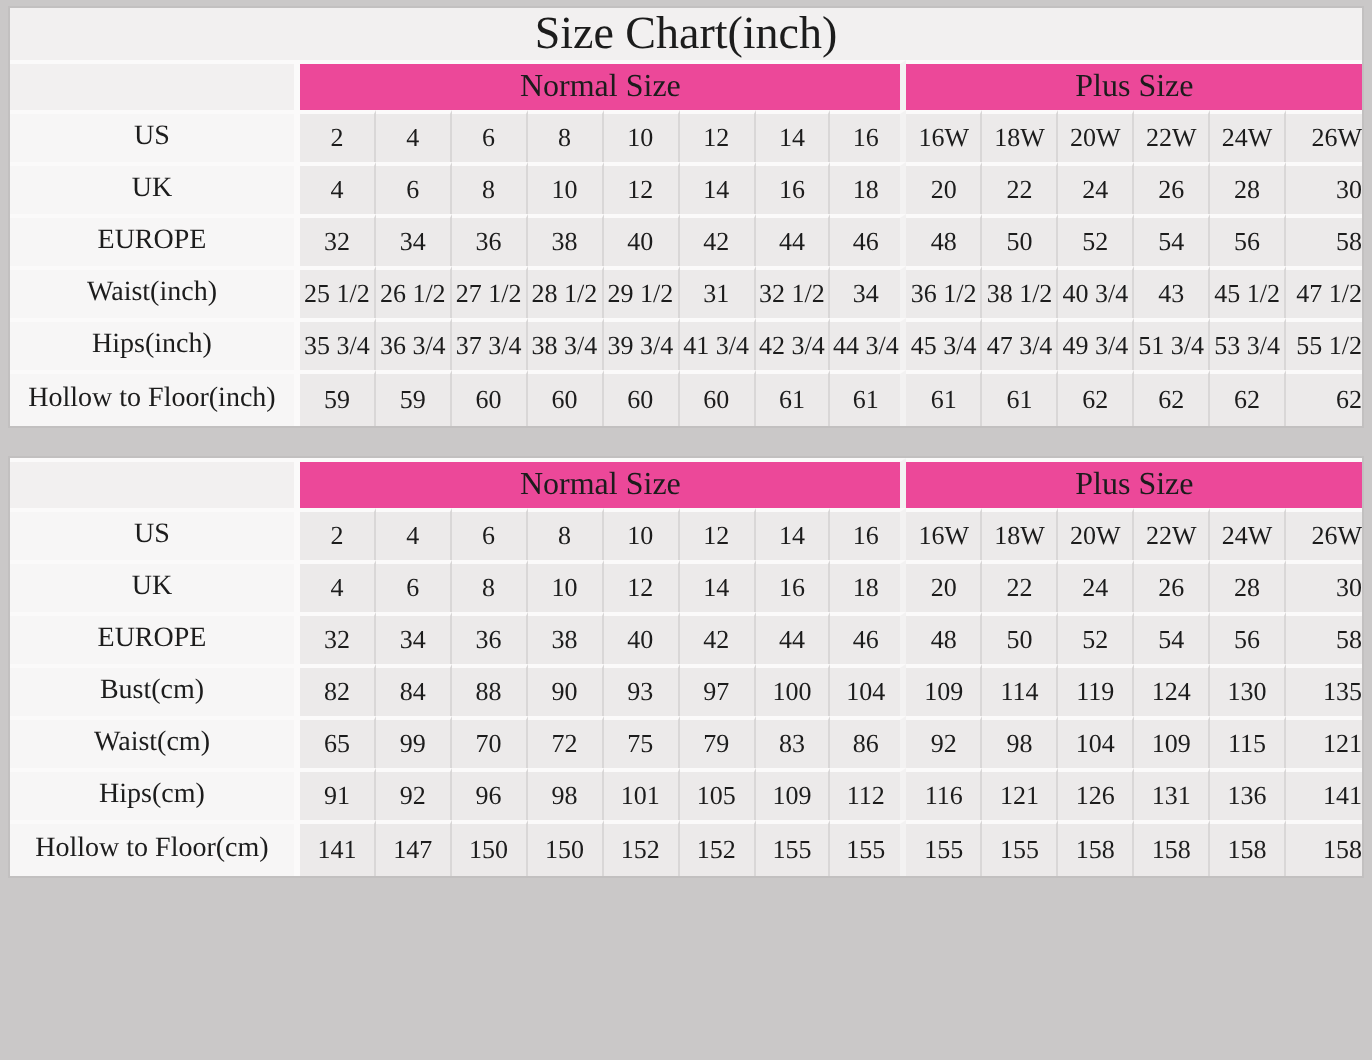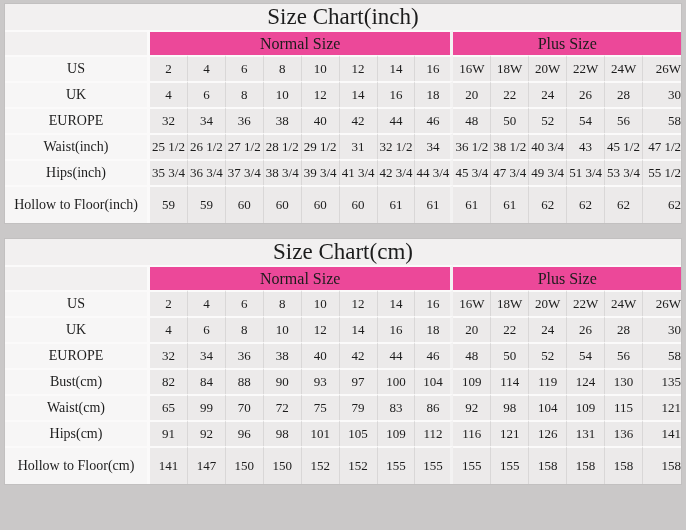--- a/index.html
+++ b/index.html
@@ -61,21 +61,21 @@
   }
   td.val-cell {
     font-size: 13px;
     background: #eceaea;
     border-top: 2px solid #fbfafa;
     border-right: 1px solid #d9d7d7;
   }
   td.val-cell:last-child { border-right: none; text-align: right; }
   td.normal-end { border-right: 3px solid #f3f2f2; }
   tr.data-row { height: 26px; }
-  tr.tall-row { height: 38px; }
+  tr.tall-row { height: 28px; }
 </style>
 </head>
 <body>
 
 <table class="chart-table first">
   <colgroup>
     <col style="width:145px">
     <col>
       <col>
       <col>
@@ -218,23 +218,20 @@
       <col>
     <col>
       <col>
       <col>
       <col>
       <col>
       <col>
   </colgroup>
   <tbody>
     <tr>
-      <td class="title-cell" colspan="15">Size Chart(cm)</td>
-    </tr>
-    <tr>
       <td class="corner-cell"></td>
       <td class="group-cell group-normal" colspan="8">Normal Size</td>
       <td class="group-cell" colspan="6">Plus Size</td>
     </tr>
   <tr class="data-row">
         <td class="label-cell">US</td>
         <td class="val-cell">2</td>
         <td class="val-cell">4</td>
         <td class="val-cell">6</td>
         <td class="val-cell">8</td>

